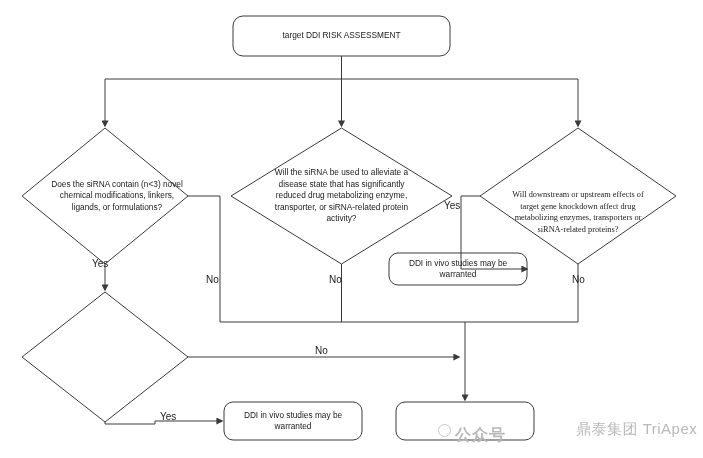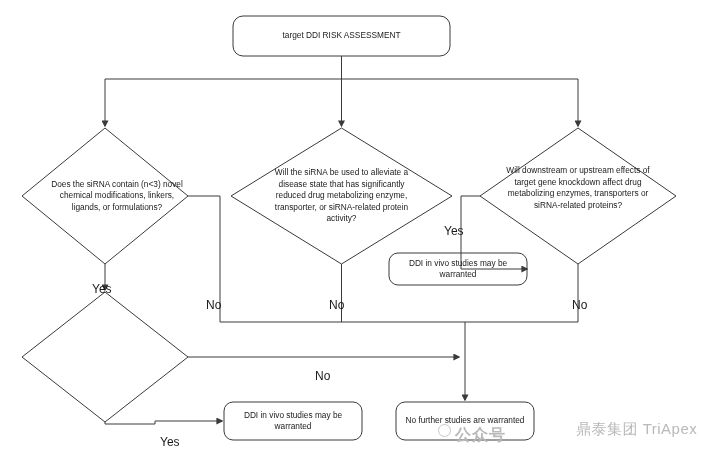--- a/index.html
+++ b/index.html
@@ -32,23 +32,22 @@
     text-align: center;
     color: #1a1a1a;
     font-size: 8.3px;
     line-height: 11.5px;
     box-sizing: border-box;
     pointer-events: none;
   }
   .edge-label {
     position: absolute;
     color: #1a1a1a;
-    font-size: 12px;
+    font-size: 10px;
     white-space: nowrap;
-    margin-top: 24px;
   }
   .watermark {
     position: absolute;
     color: #b9b9b9;
     white-space: nowrap;
     pointer-events: none;
   }
   .wm-small {
     font-size: 16px;
     letter-spacing: 1px;
@@ -121,28 +120,27 @@
       <path d="M 105 422 L 105 424 L 155 424 L 155 421 L 222 421" marker-end="url(#arrow)"></path>
     </g>
   </svg>
 
   <div class="node-text" style="left:238px; top:16px; width:207px; height:40px;">target DDI RISK ASSESSMENT</div>
 
   <div class="node-text" style="left:38px; top:152px; width:134px; height:88px;margin-left:12px;">Does the siRNA contain (n&lt;3) novel chemical modifications, linkers, ligands, or formulations?</div>
 
   <div class="node-text" style="left:265px; top:144px; width:153px; height:104px;">Will the siRNA be used to alleviate a disease state that has significantly reduced drug metabolizing enzyme, transporter, or siRNA-related protein activity?</div>
 
-  <div class="node-text" style="left:503px; top:134px; width:150px; height:108px;">Will downstream or upstream effects of target gene knockdown affect drug metabolizing enzymes, transporters or siRNA-related proteins?</div>
+  <div class="node-text" style="left:503px; top:158px; width:150px; height:108px;font-family:Liberation Serif, serif;">Will downstream or upstream effects of target gene knockdown affect drug metabolizing enzymes, transporters or siRNA-related proteins?</div>
 
 
   <div class="node-text" style="left:394px; top:253px; width:128px; height:32px;">DDI in vivo studies may be warranted</div>
 
   <div class="node-text" style="left:229px; top:402px; width:128px; height:38px;">DDI in vivo studies may be warranted</div>
 
-  <div class="node-text" style="left:401px; top:402px; width:128px; height:38px;">No further studies are warranted</div>
 
   <div class="edge-label" style="left:92px; top:258px;">Yes</div>
   <div class="edge-label" style="left:206px; top:274px;">No</div>
   <div class="edge-label" style="left:329px; top:274px;">No</div>
   <div class="edge-label" style="left:444px; top:200px;">Yes</div>
   <div class="edge-label" style="left:572px; top:274px;">No</div>
   <div class="edge-label" style="left:315px; top:345px;">No</div>
   <div class="edge-label" style="left:160px; top:411px;">Yes</div>
 
   <div class="wm-circle" style="left:438px; top:424px;"></div>

